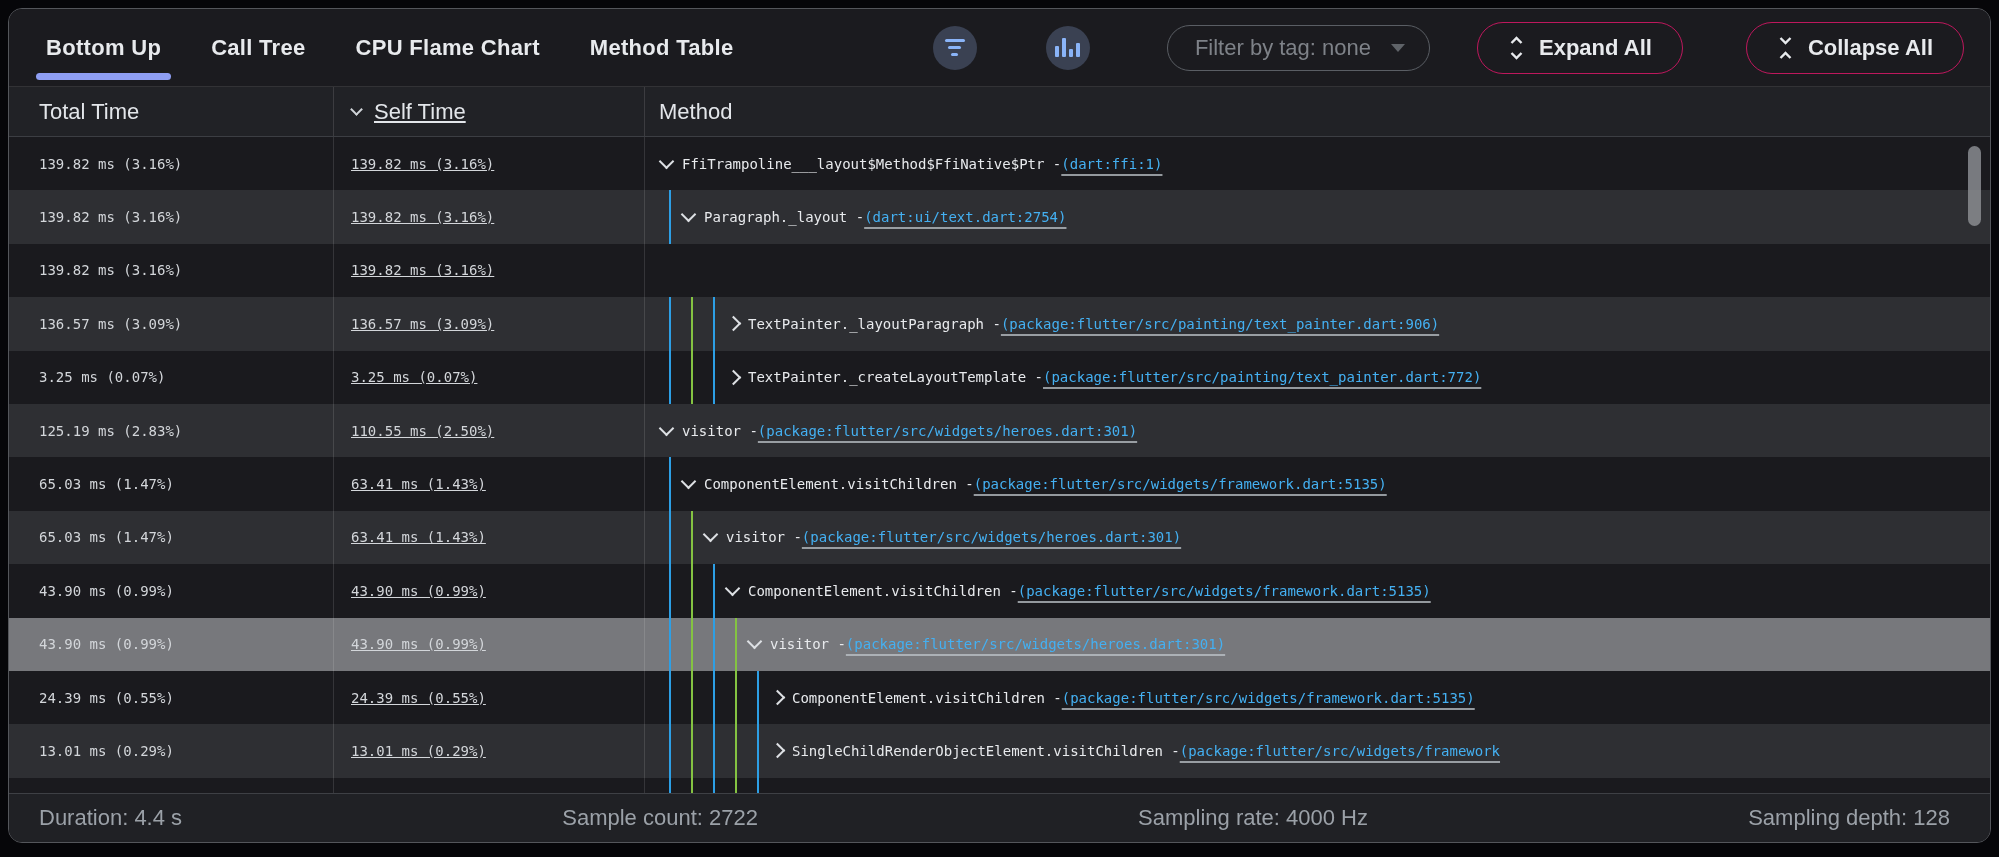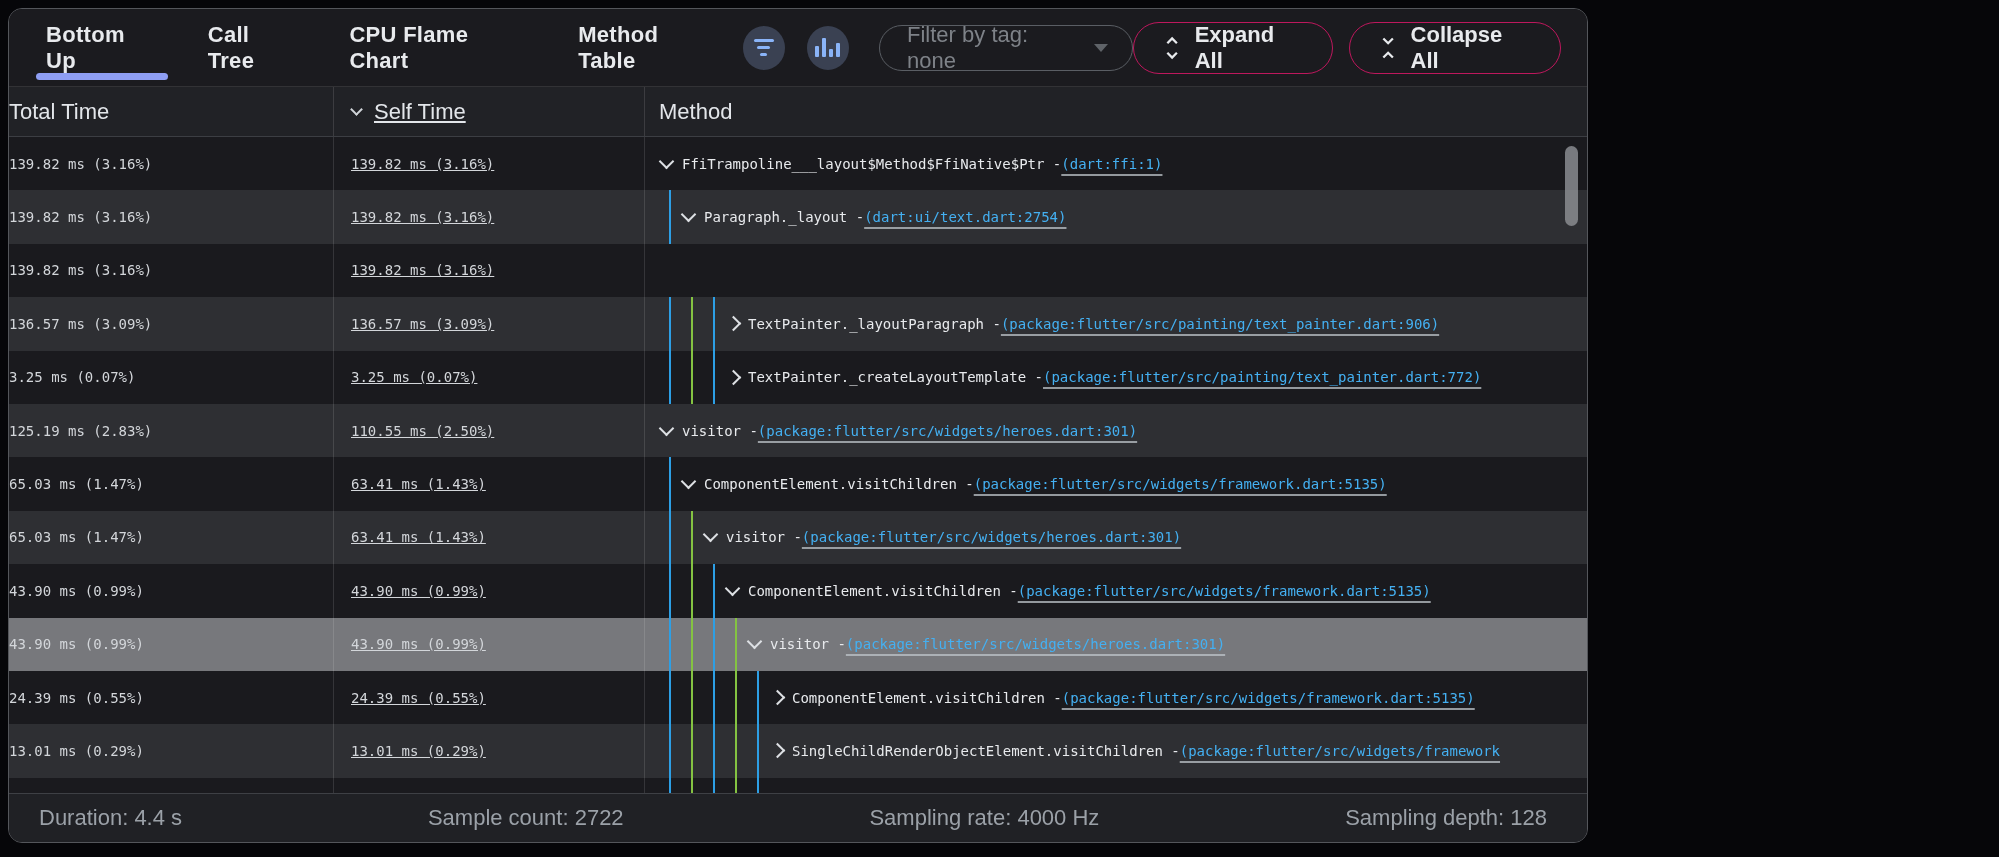--- a/index.html
+++ b/index.html
@@ -1,30 +1,30 @@
 <!DOCTYPE html>
 <html><head>
 <meta charset="utf-8">
 <style>
   * { margin:0; padding:0; box-sizing:border-box; }
   html,body { width:1999px; height:857px; background:#060609; overflow:hidden;
     font-family:"Liberation Sans", sans-serif; }
-  .panel { position:absolute; left:8px; top:8px; width:1580px; height:835px;
+  .panel { position:absolute; left:8px; top:8px; width:1983px; height:835px;
     background:#1b1b1f; border:1px solid #54565b; border-radius:14px;
     overflow:hidden; display:flex; flex-direction:column; }
 
   
   .tabbar { flex:0 0 78px; display:flex; align-items:stretch; padding-left:12px;
     border-bottom:1px solid rgba(255,255,255,0.10); background:#1b1b1f; }
   .tab { display:flex; align-items:center; padding:0 25px; position:relative;
     font-size:22px; font-weight:600; letter-spacing:.3px; color:#e8eaed; cursor:default; }
   .tab.active::after { content:""; position:absolute; left:15px; right:15px; bottom:6px;
     height:7px; border-radius:4px; background:#8e9ef3; }
 
-  .toolbar { margin-left:auto; display:flex; align-items:center; padding-right:26px; }
+  .toolbar { margin-left:auto; display:flex; align-items:center; padding-right:26px;gap:47px; }
   .iconbtn { width:44px; height:44px; border-radius:50%; background:#3a4152;
     display:flex; align-items:center; justify-content:center; }
   .iconbtn + .iconbtn { margin-left:22px; }
   .fbars { display:flex; flex-direction:column; gap:4px; align-items:center; }
   .fbars i { display:block; height:3px; border-radius:2px; background:#8ab4f8; }
   .fbars i:nth-child(1){width:20px}.fbars i:nth-child(2){width:13px}.fbars i:nth-child(3){width:7px}
   .cbars { display:flex; align-items:flex-end; gap:3px; }
   .cbars i { display:block; width:4px; border-radius:1px; background:#8ab4f8; }
   .cbars i:nth-child(1){height:11px}.cbars i:nth-child(2){height:19px}
   .cbars i:nth-child(3){height:8px}.cbars i:nth-child(4){height:14px}
@@ -35,21 +35,21 @@
   .btn { height:52px; border-radius:26px; border:1px solid #be185d; display:flex;
     align-items:center; padding:0 30px; color:#e8eaed; font-size:22px; font-weight:600;
     background:transparent; }
   .btn:first-of-type { margin-left:20px; }
   .btn + .btn { margin-left:16px; }
   .btn svg { margin-right:14px; }
 
   
   .thead { flex:0 0 50px; display:flex; background:#212226; border-bottom:1px solid #3c3e43;
     font-size:22px; color:#e3e6ea; }
-  .col-total { flex:0 0 325px; width:325px; display:flex;
+  .col-total { flex:0 0 325px; width:325px; padding-left:30px; display:flex;
     align-items:center; border-right:1px solid rgba(255,255,255,0.12); overflow:hidden; }
   .col-self  { flex:0 0 311px; width:311px; padding-left:17px; display:flex;
     align-items:center; border-right:1px solid rgba(255,255,255,0.12); overflow:hidden;text-decoration:underline; }
   .col-method{ flex:1; padding-left:16px; display:flex; align-items:center; overflow:hidden; }
   .thead .col-method { padding-left:14px; }
   .sortchev { width:9px; height:9px; border-right:2px solid #d0d4d8; border-bottom:2px solid #d0d4d8;
     transform:rotate(45deg); margin:-4px 13px 0 1px; flex:0 0 auto; }
 
   .rows { flex:1; overflow:hidden; }
   .row { display:flex; height:53.4px; }

